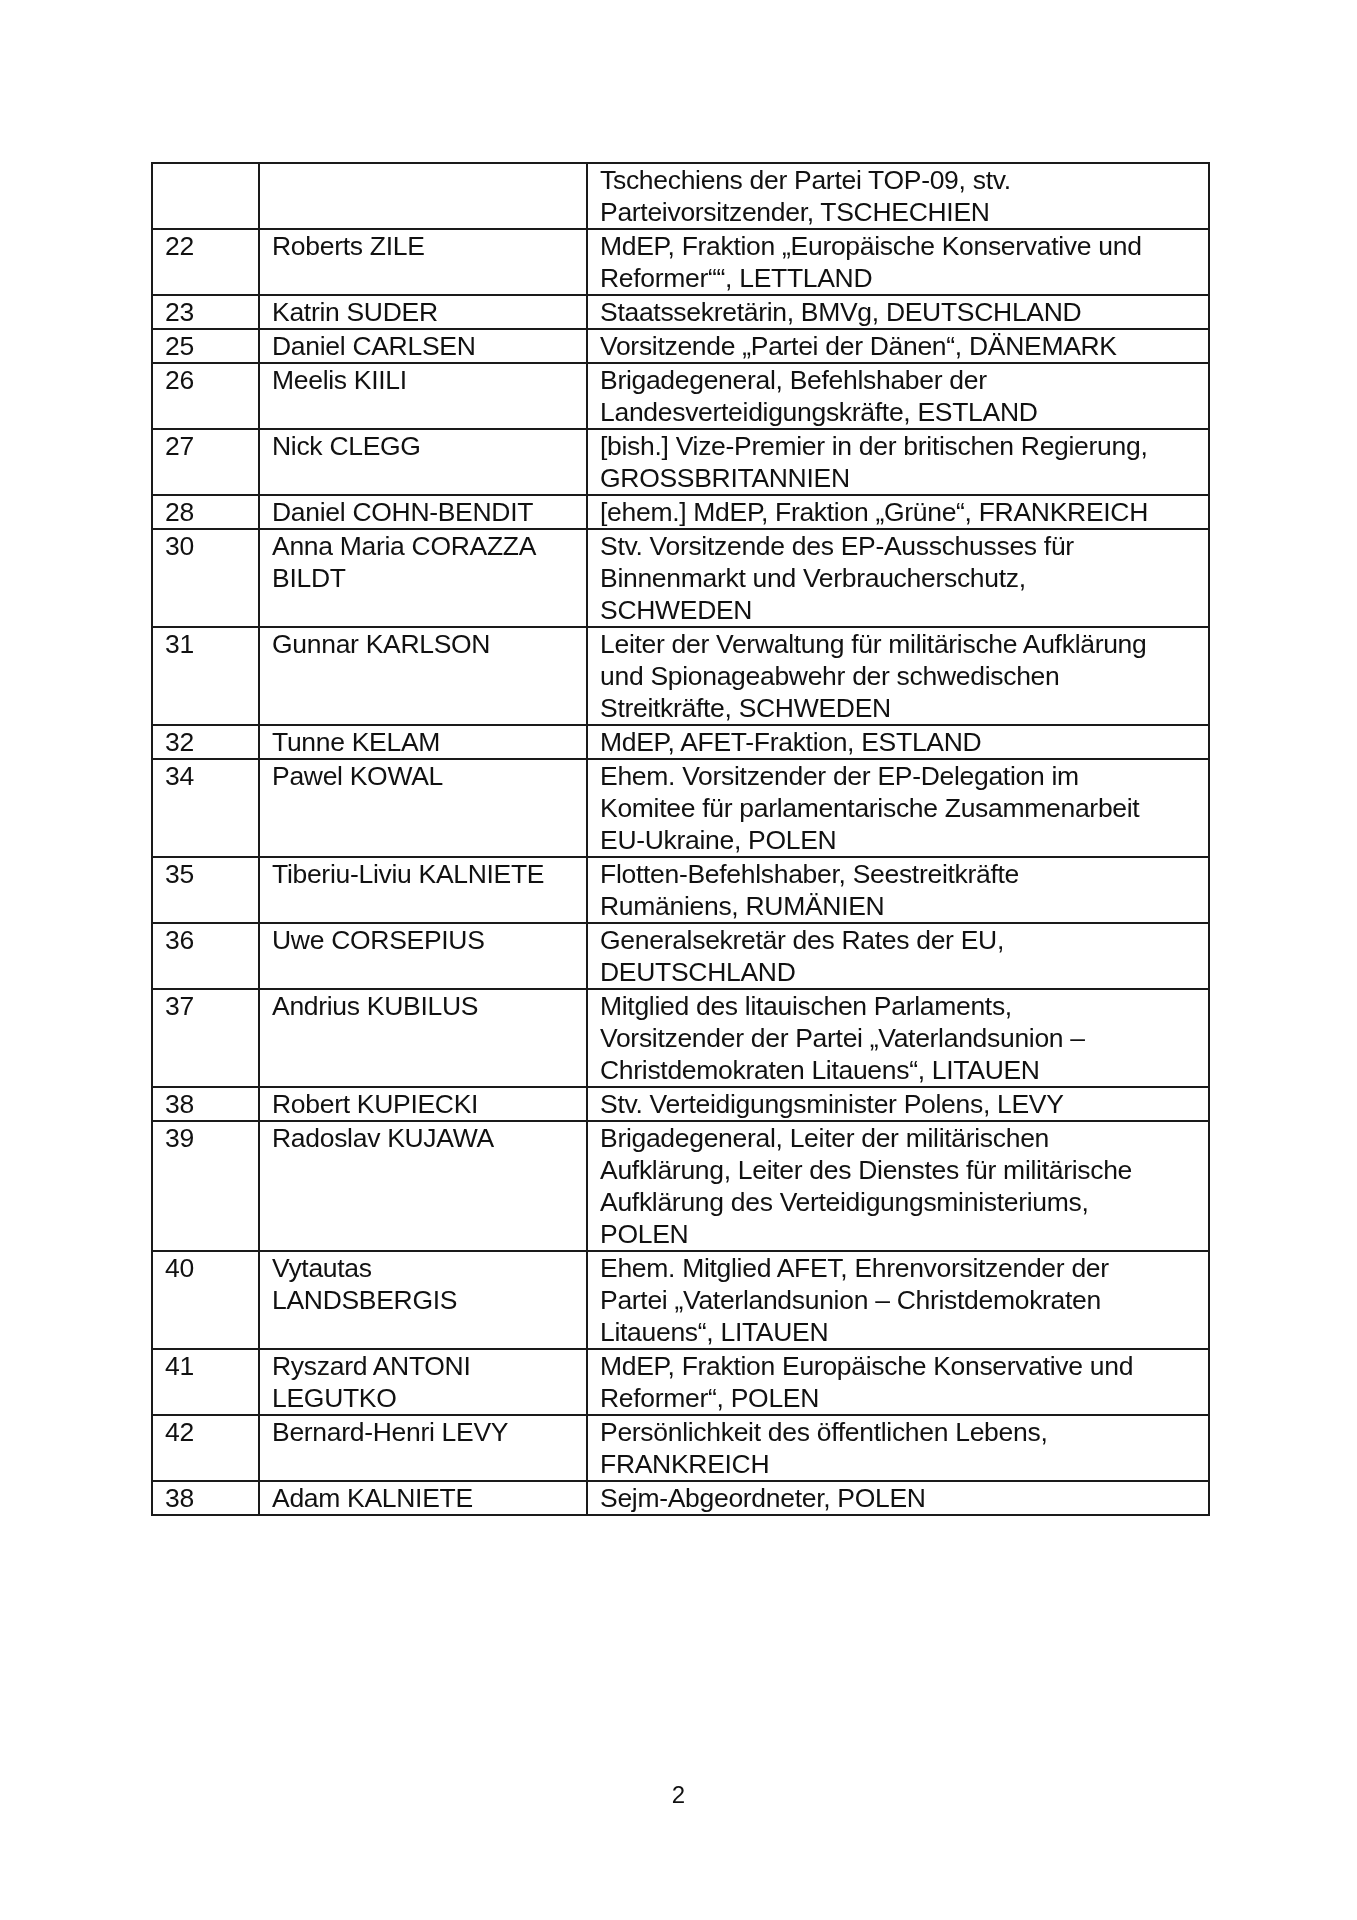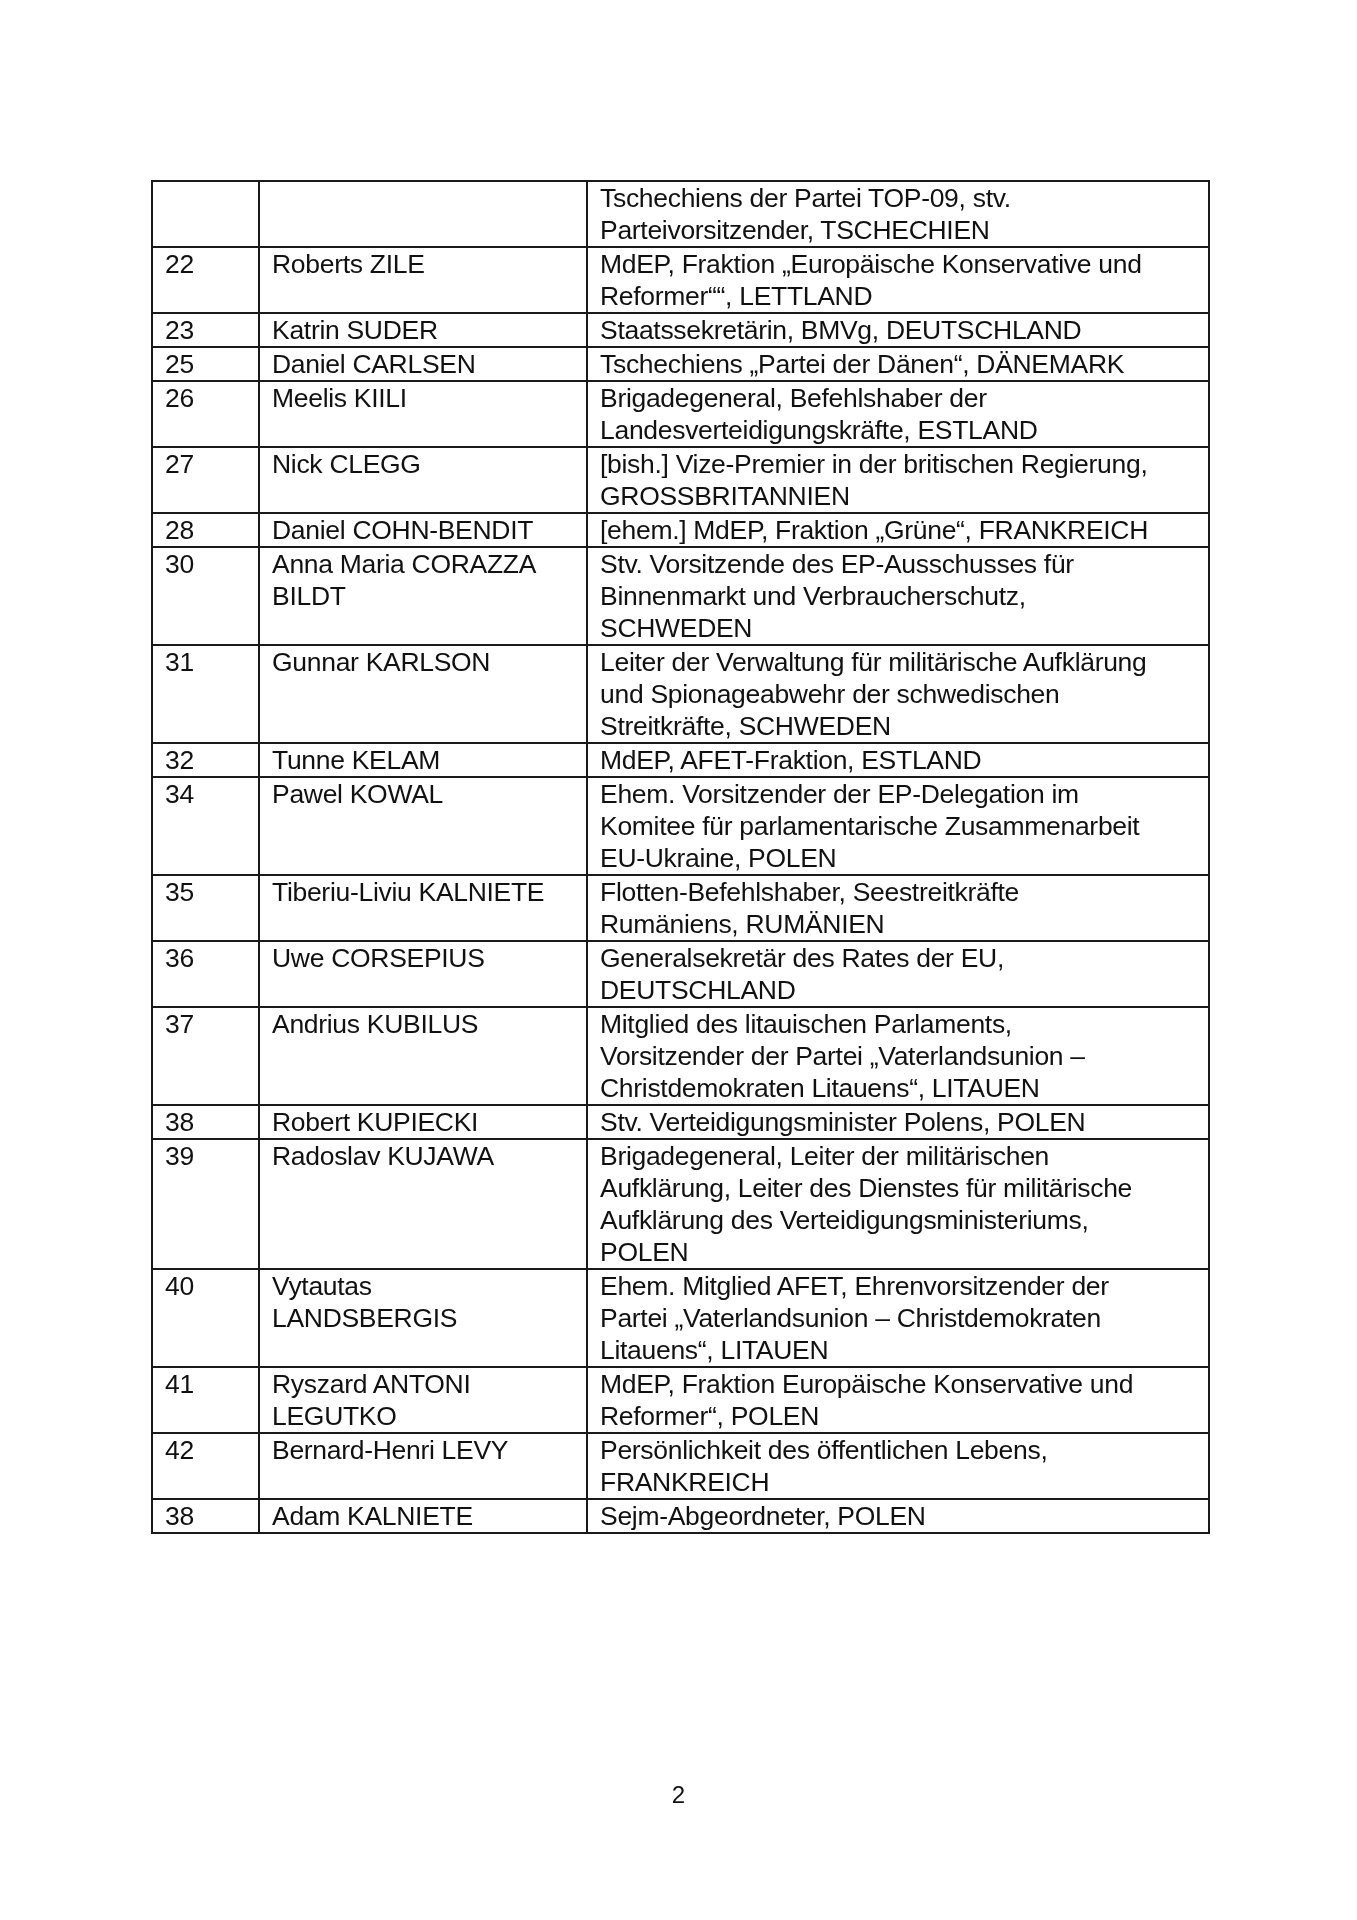--- a/index.html
+++ b/index.html
@@ -11,21 +11,21 @@
       width: 1357px;
       height: 1920px;
       position: relative;
       overflow: hidden;
       font-family: "Liberation Sans", sans-serif;
       color: #111111;
     }
     #doc-table {
       position: absolute;
       left: 151px;
-      top: 180px;
+      top: 162px;
       width: 1057px;
       border-collapse: collapse;
       table-layout: fixed;
       font-size: 26.5px;
       line-height: 32px;
     }
     #doc-table td {
       border: 2px solid #1a1a1a;
       vertical-align: top;
       padding: 0 6px 0 12px;
@@ -68,21 +68,21 @@
 Reformer““, LETTLAND</td>
       </tr>
       <tr>
         <td>23</td>
         <td>Katrin SUDER</td>
         <td>Staatssekretärin, BMVg, DEUTSCHLAND</td>
       </tr>
       <tr>
         <td>25</td>
         <td>Daniel CARLSEN</td>
-        <td>Tschechiens „Partei der Dänen“, DÄNEMARK</td>
+        <td>Vorsitzende „Partei der Dänen“, DÄNEMARK</td>
       </tr>
       <tr>
         <td>26</td>
         <td>Meelis KIILI</td>
         <td>Brigadegeneral, Befehlshaber der
 Landesverteidigungskräfte, ESTLAND</td>
       </tr>
       <tr>
         <td>27</td>
         <td>Nick CLEGG</td>
@@ -136,21 +136,21 @@
       <tr>
         <td>37</td>
         <td>Andrius KUBILUS</td>
         <td>Mitglied des litauischen Parlaments,
 Vorsitzender der Partei „Vaterlandsunion –
 Christdemokraten Litauens“, LITAUEN</td>
       </tr>
       <tr>
         <td>38</td>
         <td>Robert KUPIECKI</td>
-        <td>Stv. Verteidigungsminister Polens, POLEN</td>
+        <td>Stv. Verteidigungsminister Polens, LEVY</td>
       </tr>
       <tr>
         <td>39</td>
         <td>Radoslav KUJAWA</td>
         <td>Brigadegeneral, Leiter der militärischen
 Aufklärung, Leiter des Dienstes für militärische
 Aufklärung des Verteidigungsministeriums,
 POLEN</td>
       </tr>
       <tr>

